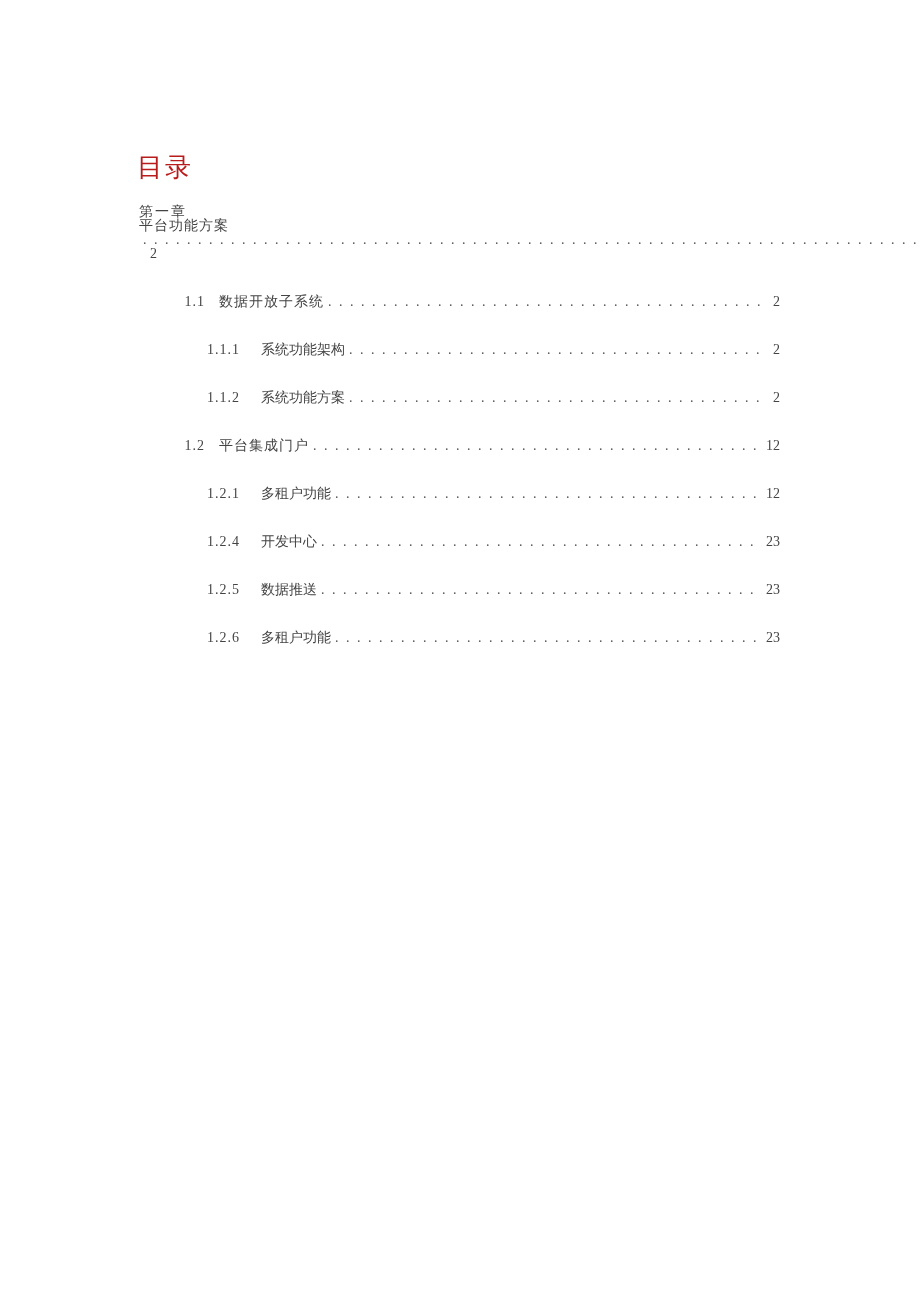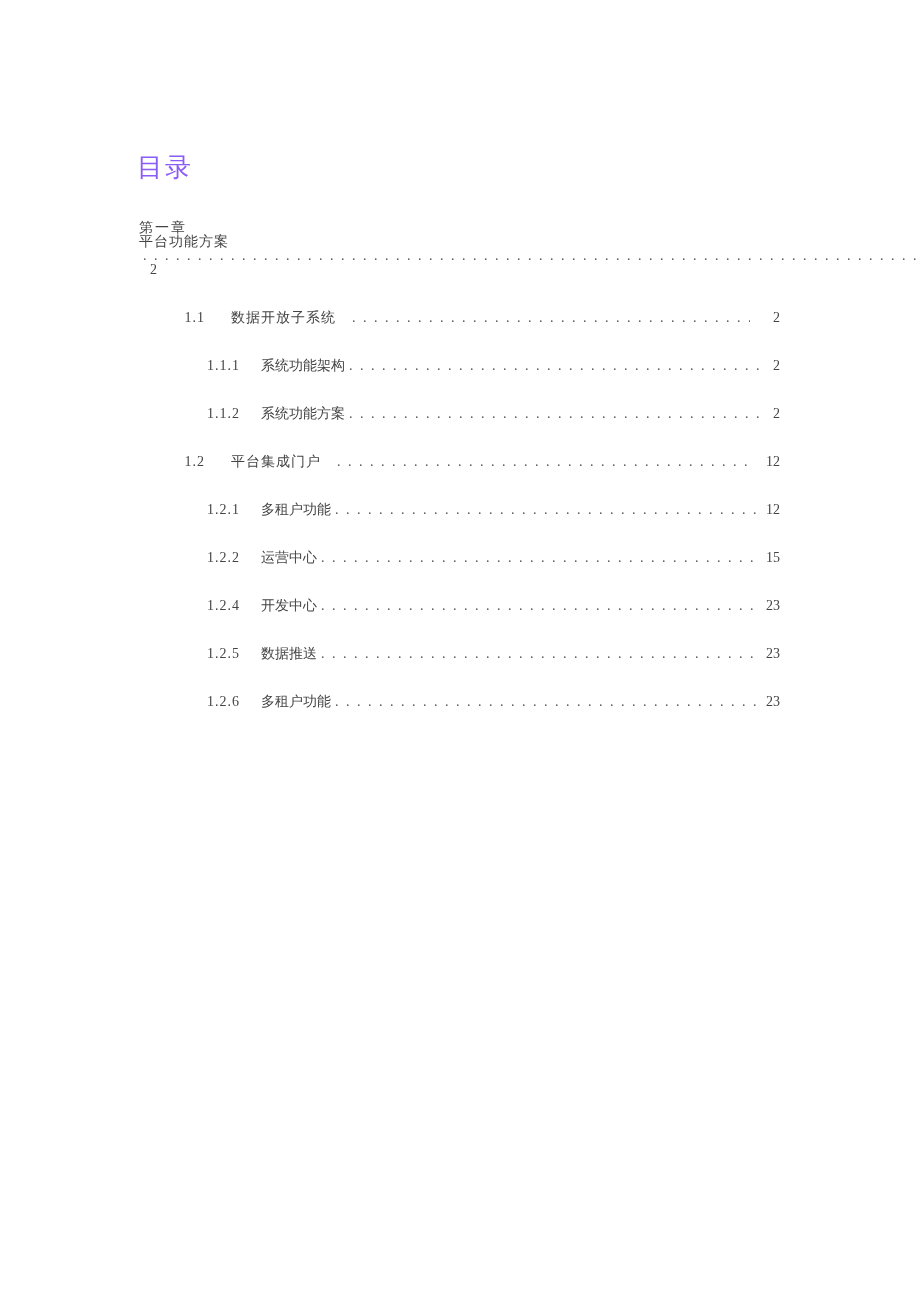--- a/index.html
+++ b/index.html
@@ -11,24 +11,24 @@
   }
   .page {
     width: 920px;
     min-height: 1301px;
     padding: 150px 140px 0 135px;
     position: relative;
   }
   .toc-title {
     font-family: "DengXian", "等线", "SimSun", sans-serif;
     font-size: 26px;
-    color: #8b5cf6;
+    color: #b91c1c;
     font-weight: 400;
     letter-spacing: 2px;
-    margin-bottom: 36px;
+    margin-bottom: 20px;
     margin-left: 2px;
   }
   .toc-list {
     font-size: 14px;
     line-height: 1;
     color: #444;
   }
   .toc-entry {
     display: flex;
     align-items: baseline;
@@ -59,21 +59,21 @@
     display: inline-block;
   }
   .page-col {
     flex: 0 0 auto;
     text-align: right;
     min-width: 18px;
     color: #444;
   }
   .lvl0 { padding-left: 4px; flex-direction: column; }
   .lvl0 .num-col { width: 70px; letter-spacing: 2px; }
-  .lvl1 { padding-left: 36px; gap: 12px; }
+  .lvl1 { padding-left: 36px; }
   .lvl1 .num-col { width: 48px; text-align: right; }
   .lvl2 { padding-left: 72px; margin-top: 32px; }
   .lvl2 .num-col { width: 54px; }
 </style>
 </head>
 <body>
 
 <div class="page">
 
   <h1 class="toc-title">目录</h1>
@@ -115,26 +115,20 @@
       <span class="page-col">12</span>
     </div>
 
     <div class="toc-entry lvl2">
       <span class="num-col">1.2.1</span>
       <span class="title-col l2title">多租户功能</span>
       <span class="leader"></span>
       <span class="page-col">12</span>
     </div>
 
-    <div class="toc-entry lvl2">
-      <span class="num-col">1.2.2</span>
-      <span class="title-col l2title">运营中心</span>
-      <span class="leader"></span>
-      <span class="page-col">15</span>
-    </div>
 
 
     <div class="toc-entry lvl2">
       <span class="num-col">1.2.4</span>
       <span class="title-col l2title">开发中心</span>
       <span class="leader"></span>
       <span class="page-col">23</span>
     </div>
 
     <div class="toc-entry lvl2">

